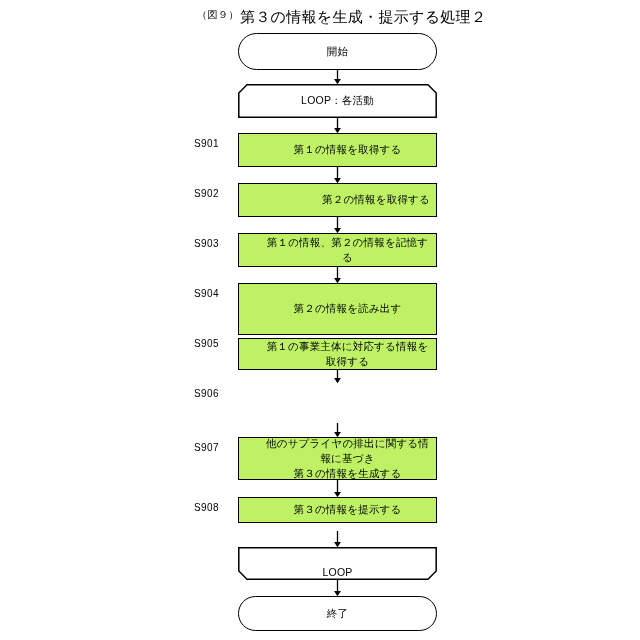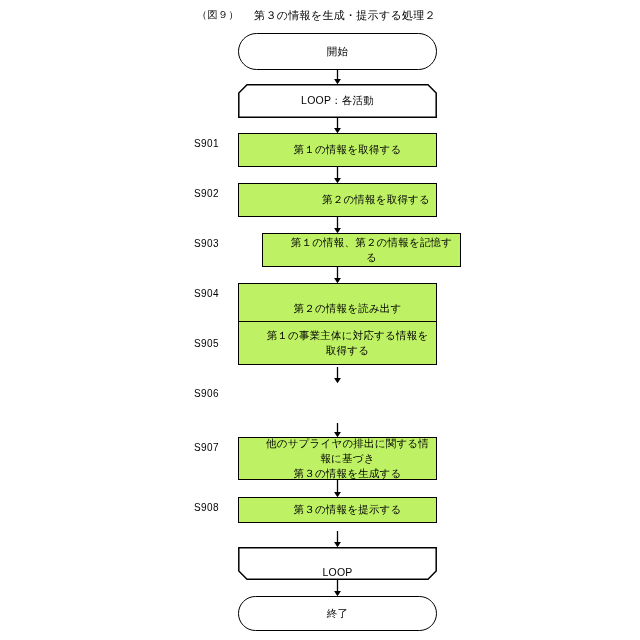--- a/index.html
+++ b/index.html
@@ -31,21 +31,21 @@
     letter-spacing: 0.5px;
     white-space: nowrap;
   }
 
   .diagram-title {
     position: absolute;
     left: 240px;
     top: 8px;
     width: 210px;
     text-align: center;
-    font-size: 11px;
+    font-size: 15px;
     letter-spacing: 0.3px;
     white-space: nowrap;
   }
 
   
   .step-id {
     position: absolute;
     font-size: 10px;
     letter-spacing: 0.4px;
     white-space: nowrap;
@@ -173,29 +173,29 @@
   </div>
 
   <div class="node process" style="top:133px; height:34px;">
     <span class="node-text">第１の情報を取得する</span>
   </div>
 
   <div class="node process" style="top:183px; height:34px;justify-content:flex-end;">
     <span class="node-text">第２の情報を取得する</span>
   </div>
 
-  <div class="node process" style="top:233px; height:34px;margin-left:24px;">
+  <div class="node process" style="top:233px; height:34px;">
     <span class="node-text">第１の情報、第２の情報を記憶する</span>
   </div>
 
   <div class="node process" style="top:283px; height:52px;">
     <span class="node-text">第２の情報を読み出す</span>
   </div>
 
-  <div class="node process" style="top:321px; height:44px;font-family:Liberation Serif, serif;">
+  <div class="node process" style="top:338px; height:32px;font-family:Liberation Serif, serif;">
     <span class="node-text">第１の事業主体に対応する情報を取得する</span>
   </div>
 
 
   <div class="node process" style="top:437px; height:43px;">
     <span class="node-text">他のサプライヤの排出に関する情報に基づき
 第３の情報を生成する</span>
   </div>
 
   <div class="node process" style="top:497px; height:26px;">

